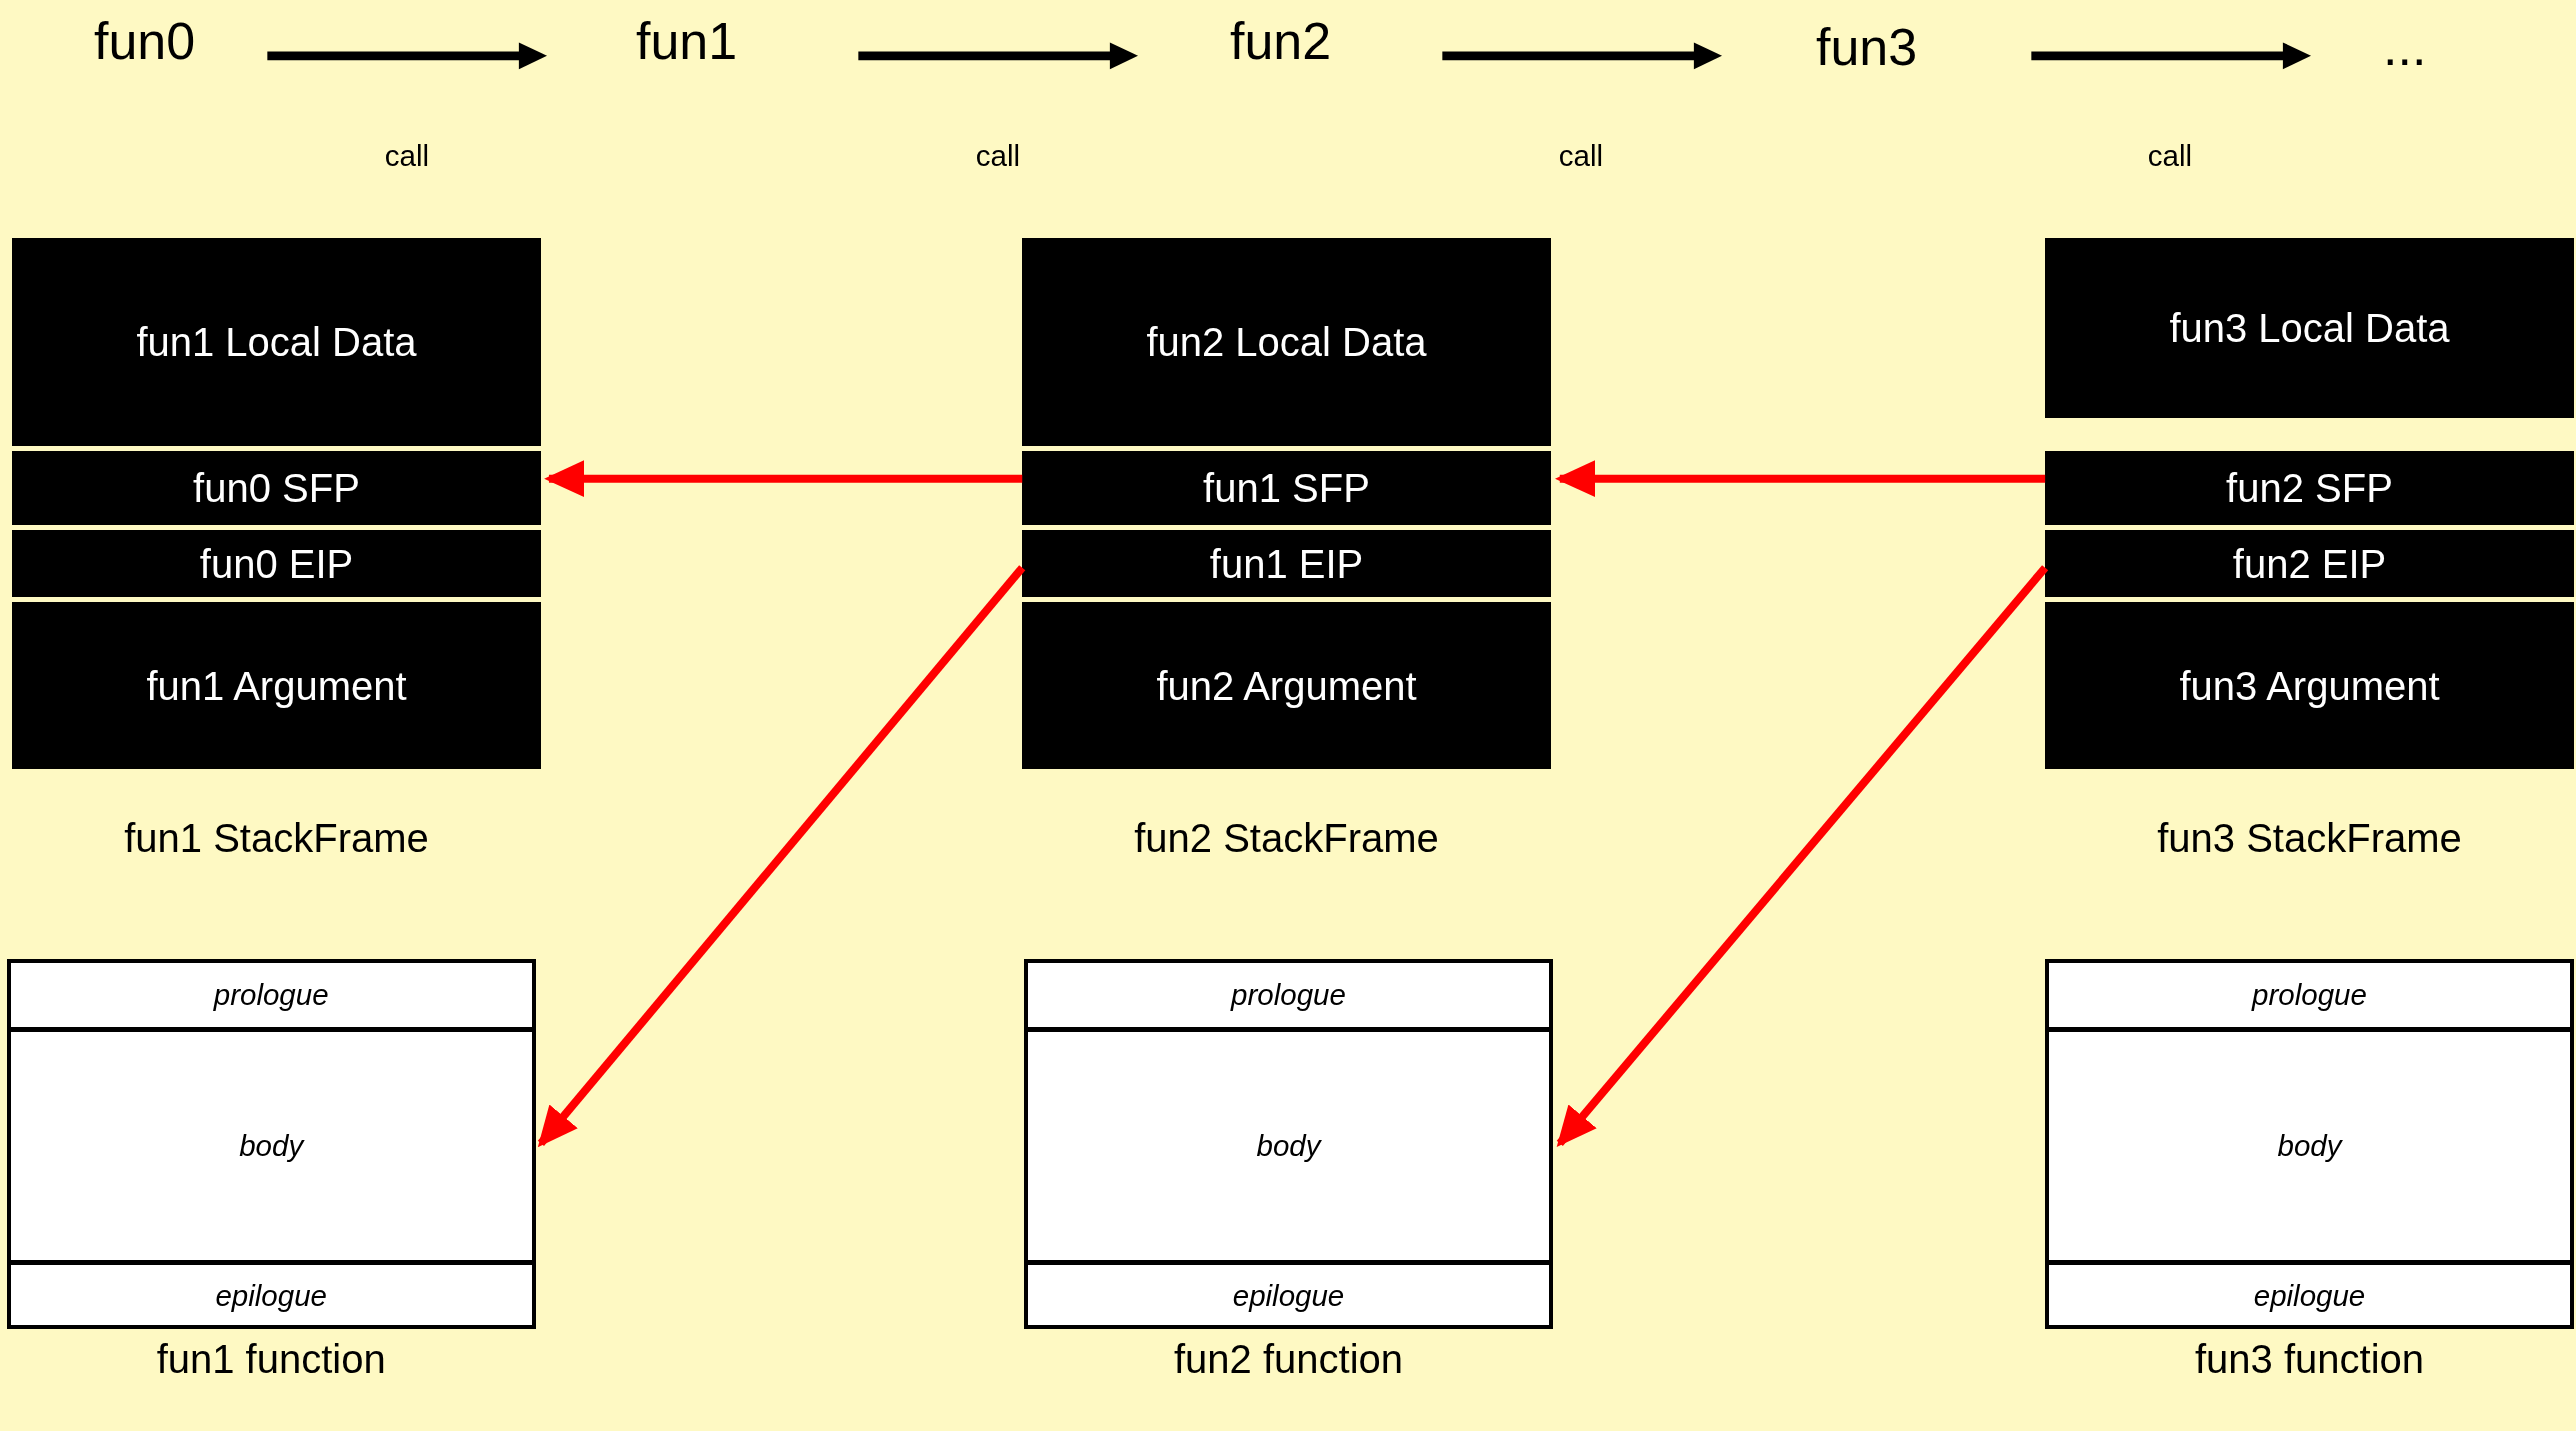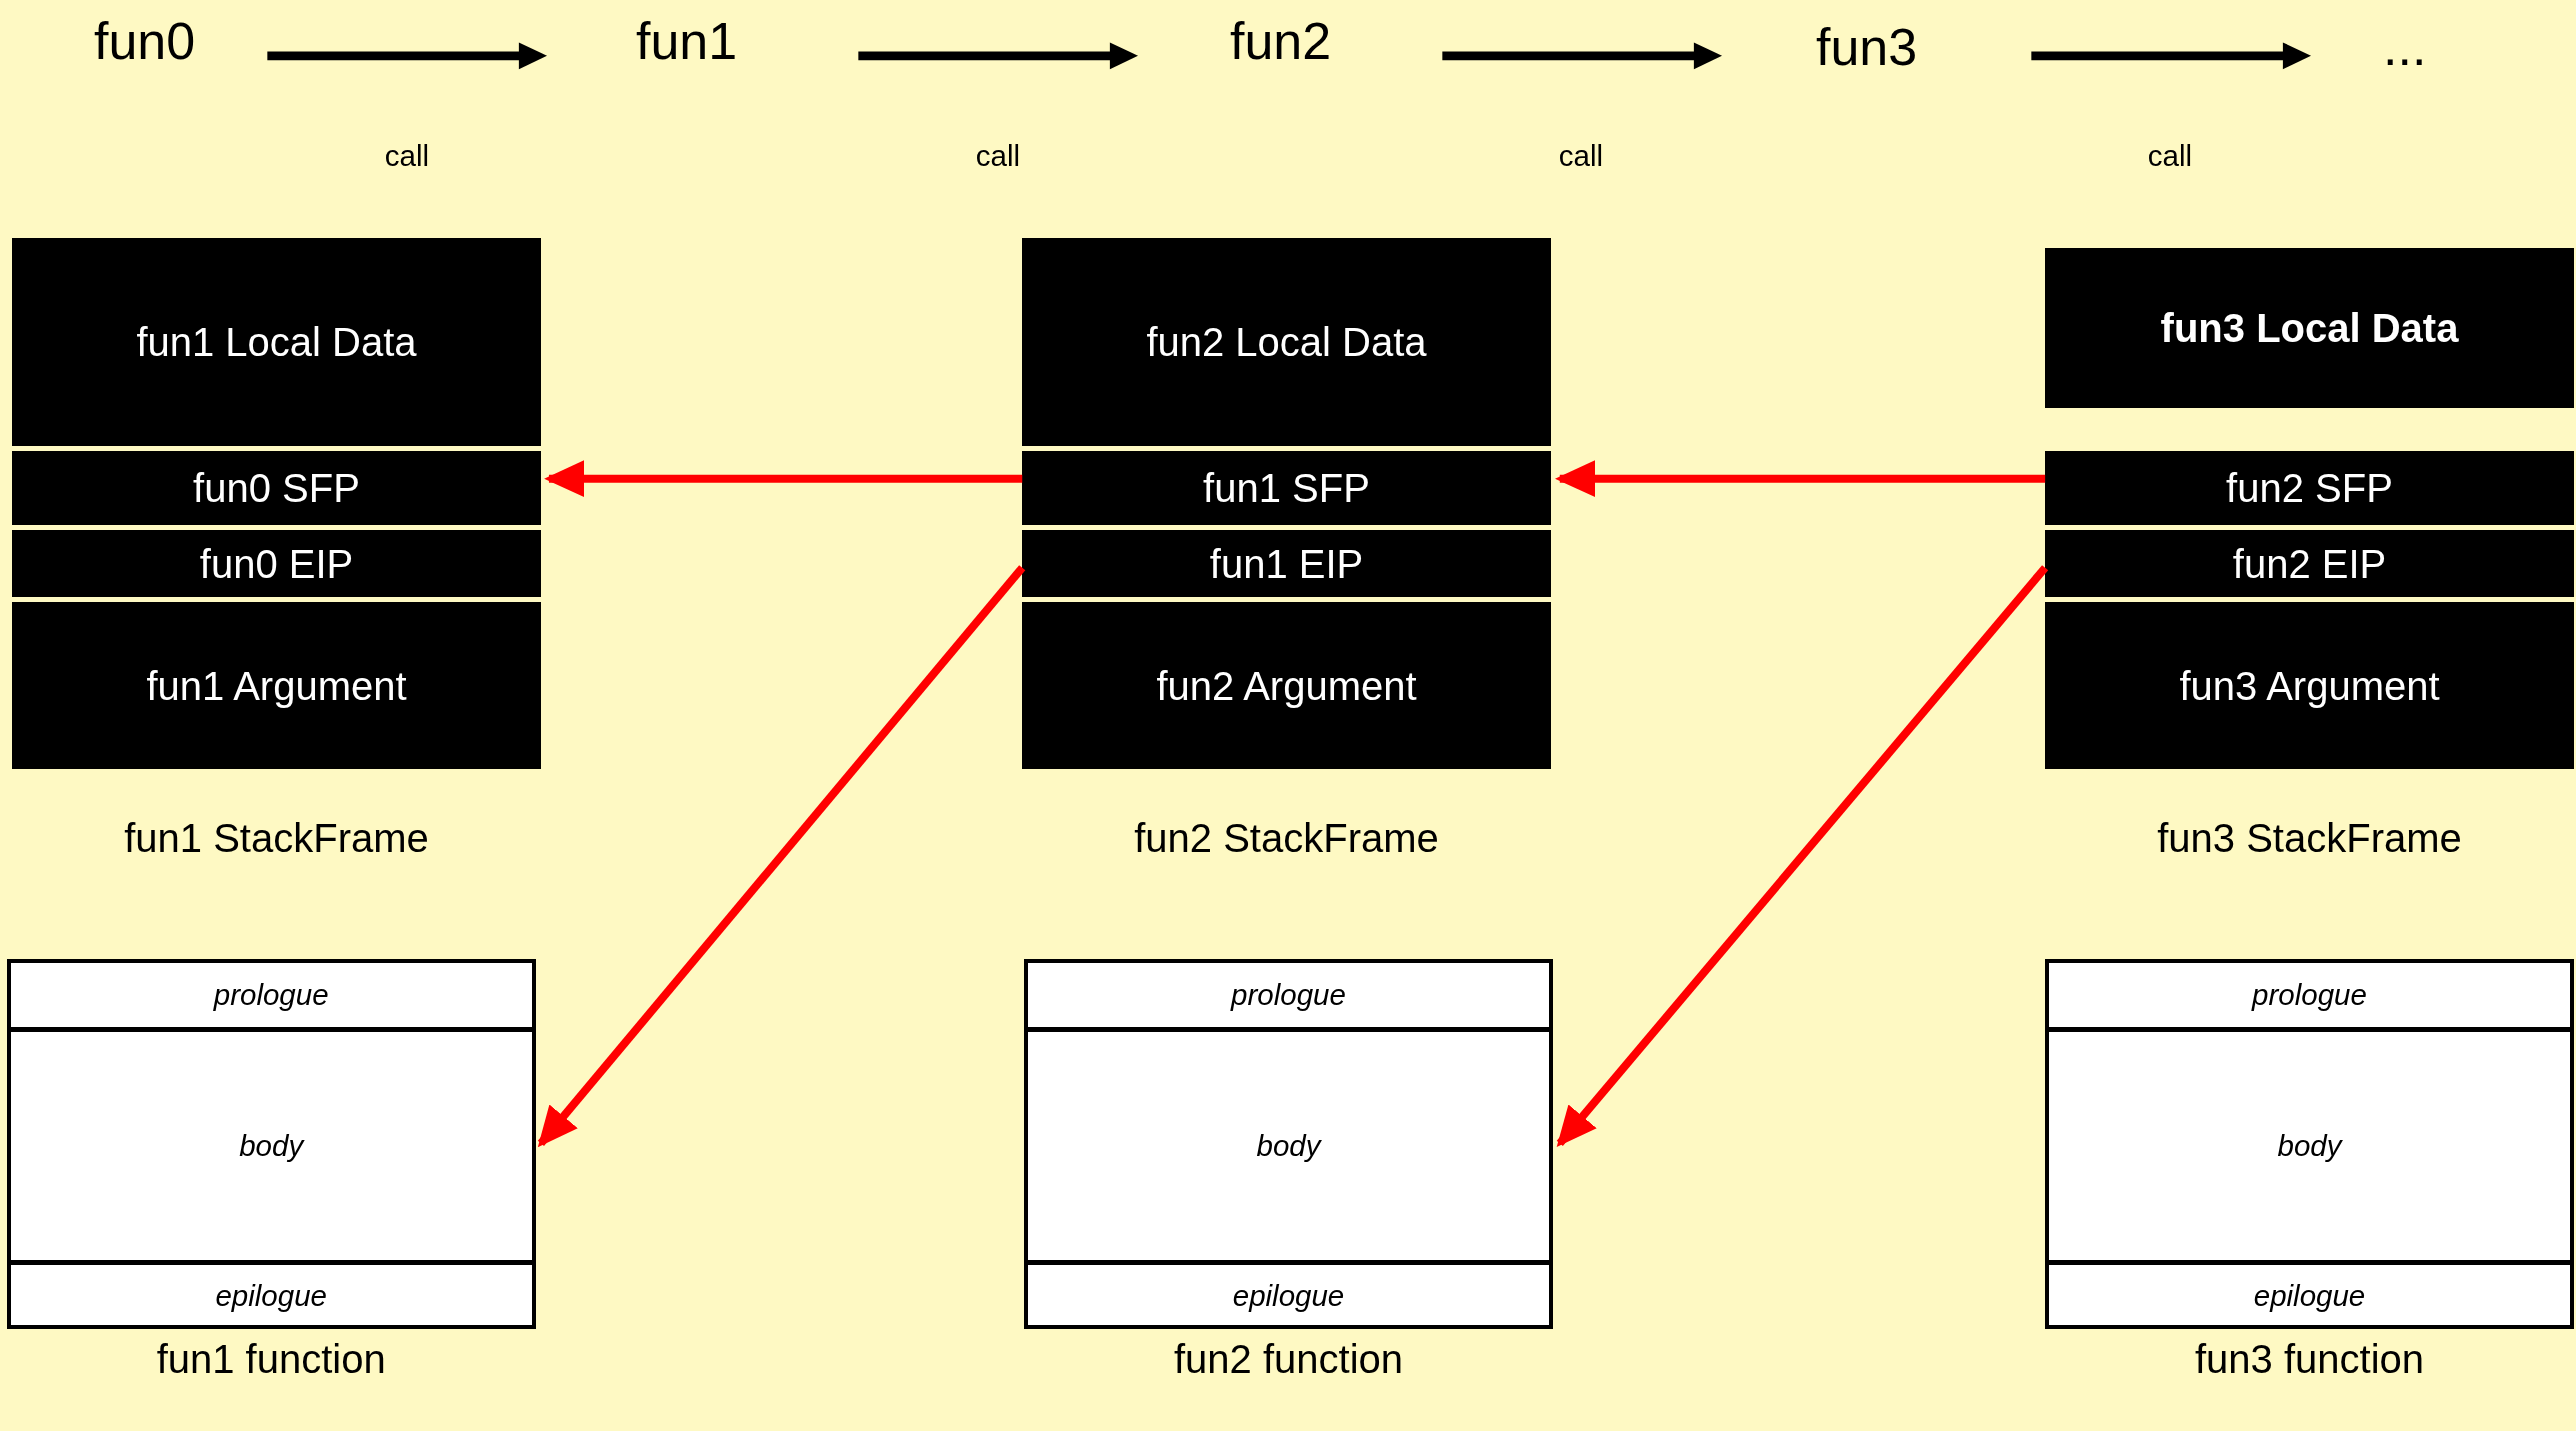--- a/index.html
+++ b/index.html
@@ -170,21 +170,21 @@
 
   <div class="stackframe" style="left:1022px; top:238px; width:529px; height:569px;">
     <div class="sf-seg" style="left:0; top:0; width:529px; height:208px;">fun2 Local Data</div>
     <div class="sf-seg" style="left:0; top:213px; width:529px; height:74px;">fun1 SFP</div>
     <div class="sf-seg" style="left:0; top:292px; width:529px; height:67px;">fun1 EIP</div>
     <div class="sf-seg" style="left:0; top:364px; width:529px; height:167px;">fun2 Argument</div>
   </div>
   <div class="sf-caption" style="left:1022px; top:818px; width:529px;">fun2 StackFrame</div>
 
   <div class="stackframe" style="left:2045px; top:238px; width:529px; height:569px;">
-    <div class="sf-seg" style="left:0; top:10px; width:529px; height:160px;font-weight:bold;">fun3 Local Data</div>
+    <div class="sf-seg" style="left:0; top:0; width:529px; height:180px;">fun3 Local Data</div>
     <div class="sf-seg" style="left:0; top:213px; width:529px; height:74px;">fun2 SFP</div>
     <div class="sf-seg" style="left:0; top:292px; width:529px; height:67px;">fun2 EIP</div>
     <div class="sf-seg" style="left:0; top:364px; width:529px; height:167px;">fun3 Argument</div>
   </div>
   <div class="sf-caption" style="left:2045px; top:818px; width:529px;">fun3 StackFrame</div>
 
   <div class="funcbox" style="left:6.7px; top:959px; width:529px; height:370px;">
     <div class="fb-seg" style="top:0; height:64px;">prologue</div>
     <div class="fb-divider" style="top:64px;"></div>
     <div class="fb-seg" style="top:69px; height:228px;">body</div>

